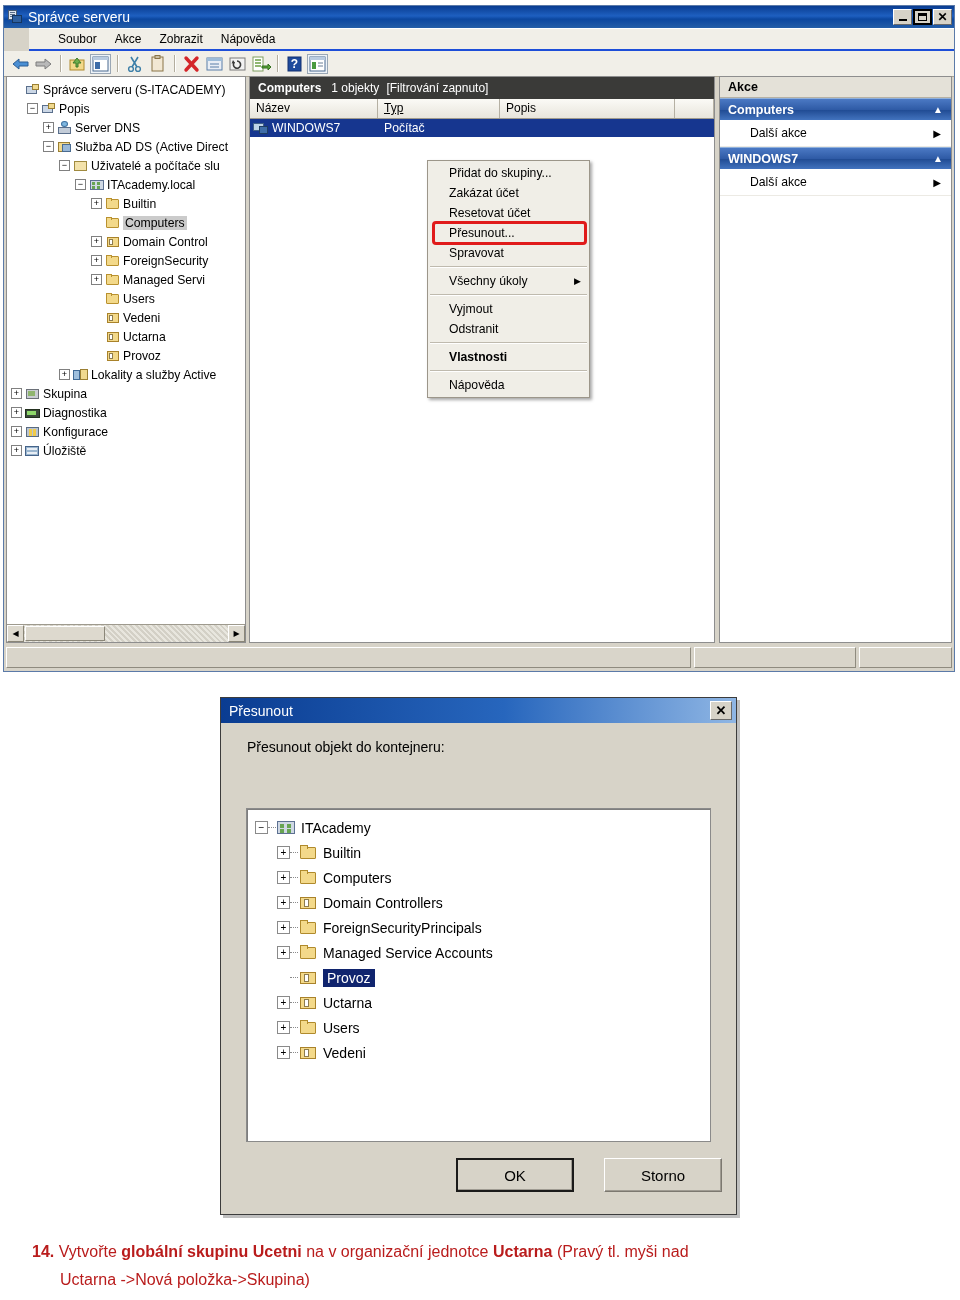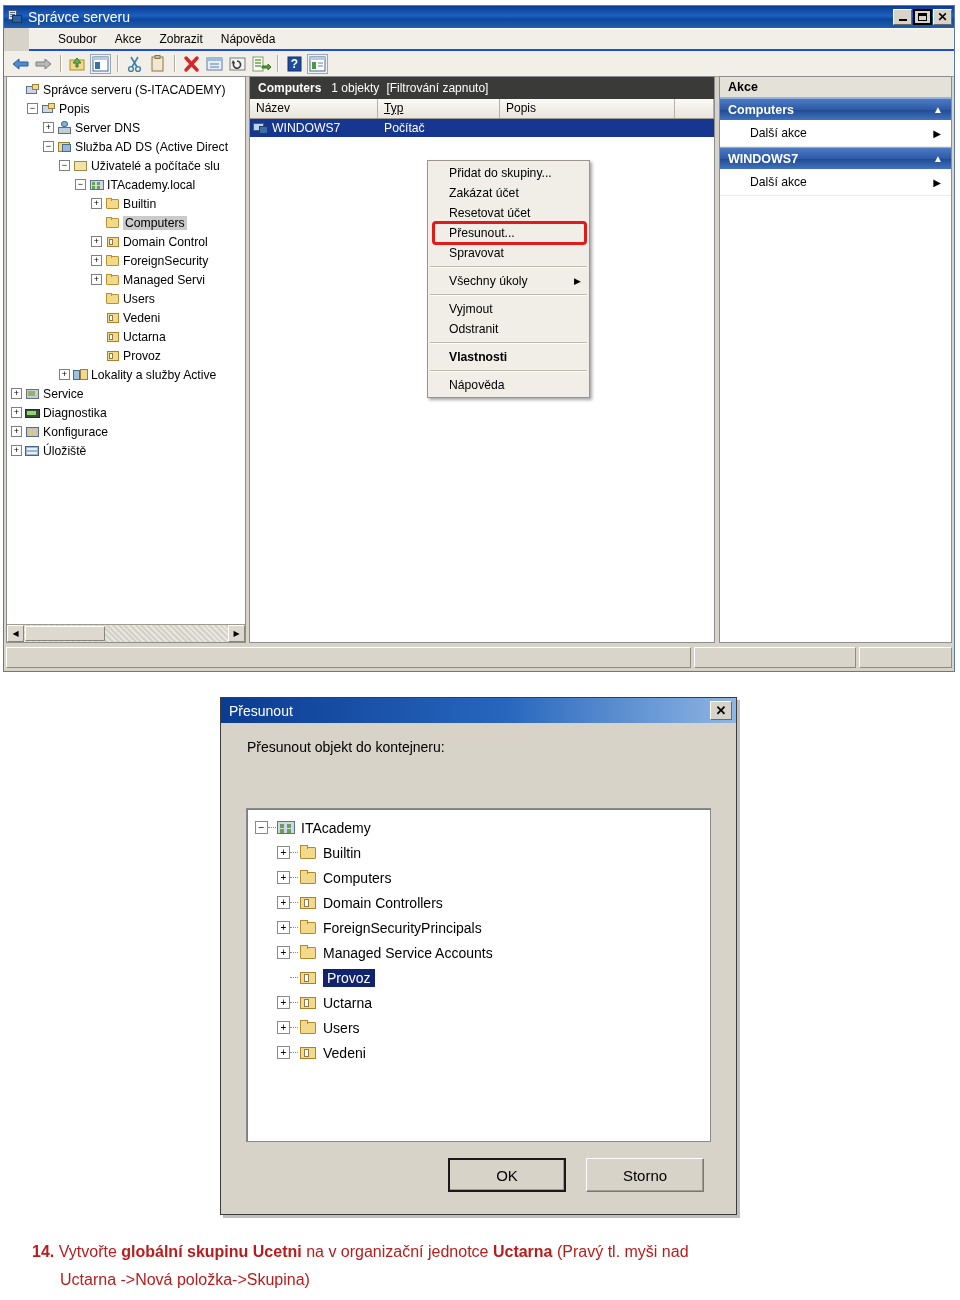--- a/index.html
+++ b/index.html
@@ -382,21 +382,21 @@
   .dexp.blank { border:none;background:none; }
   .dotline { width:8px; height:1px; border-top:1px dotted #8a8a8a; flex:0 0 auto;}
   .dic { width:20px; height:17px; position:relative; flex:0 0 auto; }
   .dic-folder:before{content:"";position:absolute;left:2px;top:3px;width:16px;height:12px;background:#f3d98a;border:1px solid #b08a2c;box-sizing:border-box;border-radius:1px;}
   .dic-folder:after{content:"";position:absolute;left:2px;top:1px;width:8px;height:4px;background:#f3d98a;border:1px solid #b08a2c;border-bottom:none;box-sizing:border-box;}
   .dic-ou:before{content:"";position:absolute;left:2px;top:3px;width:16px;height:12px;background:#f3d98a;border:1px solid #a9822a;box-sizing:border-box;}
   .dic-ou:after{content:"";position:absolute;left:6px;top:5px;width:5px;height:8px;background:#fff;border:1px solid #8d7b4e;box-sizing:border-box;}
   .dic-domain:before{content:"";position:absolute;left:1px;top:2px;width:18px;height:13px;background:#cfd8e4;border:1px solid #5d7191;box-sizing:border-box;}
   .dic-domain:after{content:"";position:absolute;left:4px;top:5px;width:4px;height:4px;background:#67a452;box-shadow:7px 0 0 #67a452,0 5px 0 #67a452,7px 5px 0 #67a452;}
 
-  .dlg-buttons { position:absolute; right:32px; bottom:22px; display:flex; gap:20px; }
+  .dlg-buttons { position:absolute; right:14px; bottom:22px; display:flex; gap:30px; }
   .dlg-btn {
     width:118px; height:34px;
     background:#d7d3c8;
     border:1px solid #fff; border-right-color:#7c7870; border-bottom-color:#7c7870;
     box-shadow: inset -1px -1px 0 #9f9b92;
     display:flex;align-items:center;justify-content:center;
     font-size:15px; box-sizing:border-box;
   }
   .dlg-btn.default { border:2px solid #1a1a1a; }
 
@@ -620,21 +620,21 @@
           <div class="tnode">
             <span class="ind" style="width: 48px;"></span>
             <span class="expander">+</span>
             <span class="ic ic-sites"></span>
             <span class="lbl">Lokality a služby Active</span>
           </div>
           <div class="tnode">
             <span class="ind" style="width: 0px;"></span>
             <span class="expander">+</span>
             <span class="ic ic-gray"></span>
-            <span class="lbl">Service</span>
+            <span class="lbl">Skupina</span>
           </div>
           <div class="tnode">
             <span class="ind" style="width: 0px;"></span>
             <span class="expander">+</span>
             <span class="ic ic-diag"></span>
             <span class="lbl">Diagnostika</span>
           </div>
           <div class="tnode">
             <span class="ind" style="width: 0px;"></span>
             <span class="expander">+</span>

